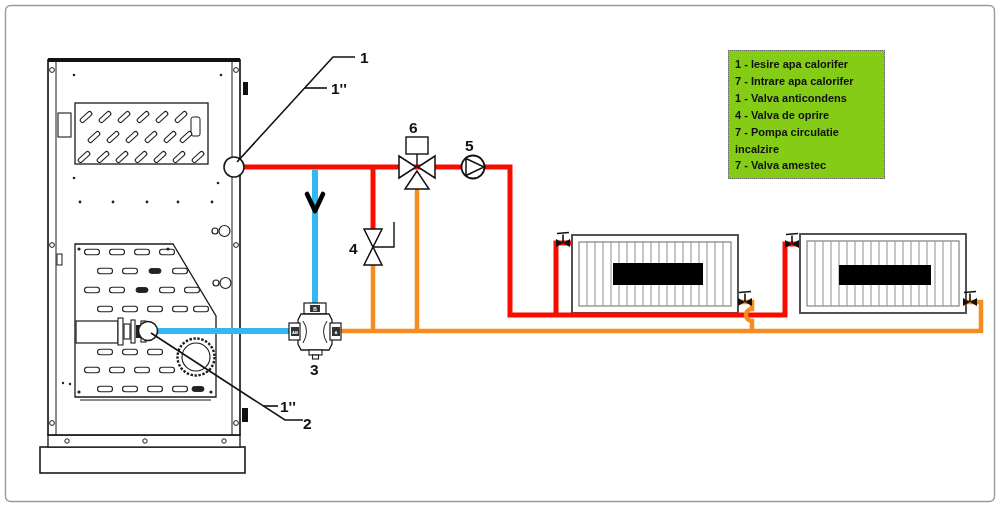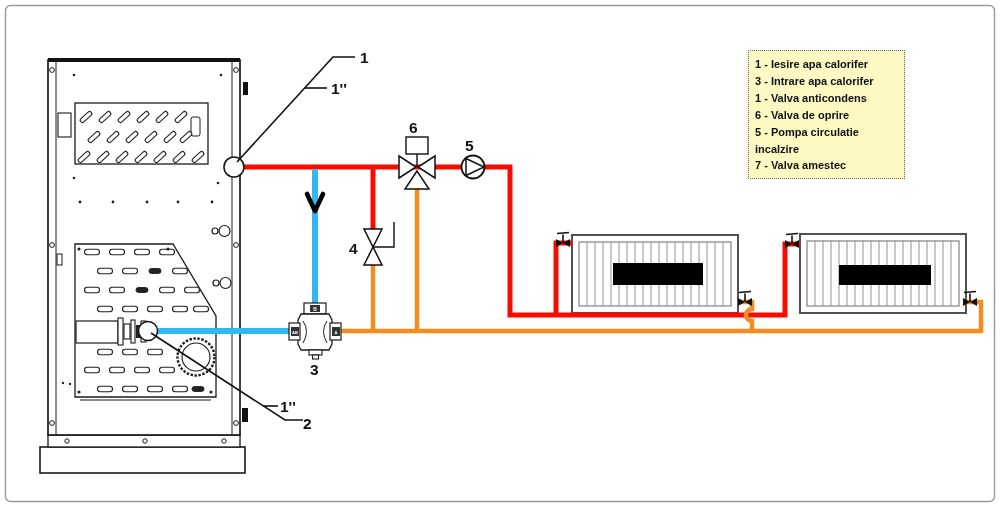--- a/index.html
+++ b/index.html
@@ -1,20 +1,20 @@
 <!DOCTYPE html>
 <html><head>
 <meta charset="utf-8">
 <style>
   html,body{margin:0;padding:0;background:#fff;}
   .stage{position:relative;width:1000px;height:507px;background:#fff;overflow:hidden;
          font-family:"Liberation Sans",sans-serif;}
   .stage svg{position:absolute;left:0;top:0;}
-  .legend{position:absolute;left:748px;top:50px;width:157px;box-sizing:border-box;
-          border:1px dotted #666;background:#fef9c3;padding:5px 6px 4px 6px;
+  .legend{position:absolute;left:728px;top:50px;width:157px;box-sizing:border-box;
+          border:1px dotted #666;background:#84cc16;padding:5px 6px 4px 6px;
           font:bold 11px/16.9px "Liberation Sans",sans-serif;color:#111;}
   .lbl{font:bold 15.5px "Liberation Sans",sans-serif;fill:#111;}
   .pt{font:bold 5px "Liberation Sans",sans-serif;fill:#fff;text-anchor:middle;}
   .pts{font:bold 4.2px "Liberation Sans",sans-serif;fill:#fff;text-anchor:middle;}
   .ol{stroke:#1b1b1b;fill:#fff;}
 </style>
 </head>
 <body>
 
 <div class="stage">
@@ -251,19 +251,19 @@
   <text x="409" y="133" class="lbl">6</text>
   <text x="465" y="151" class="lbl">5</text>
   <text x="349" y="254" class="lbl">4</text>
   <text x="310" y="375" class="lbl">3</text>
   <text x="280" y="412" class="lbl">1''</text>
   <text x="303" y="429" class="lbl">2</text>
 </svg>
 
 <div class="legend">
   <div>1 - Iesire apa calorifer</div>
-  <div>3 - Intrare apa calorifer</div>
+  <div>7 - Intrare apa calorifer</div>
   <div>1 - Valva anticondens</div>
-  <div>6 - Valva de oprire</div>
-  <div>5 - Pompa circulatie incalzire</div>
+  <div>4 - Valva de oprire</div>
+  <div>7 - Pompa circulatie incalzire</div>
   <div>7 - Valva amestec</div>
 </div>
 </div>
 
 </body></html>

